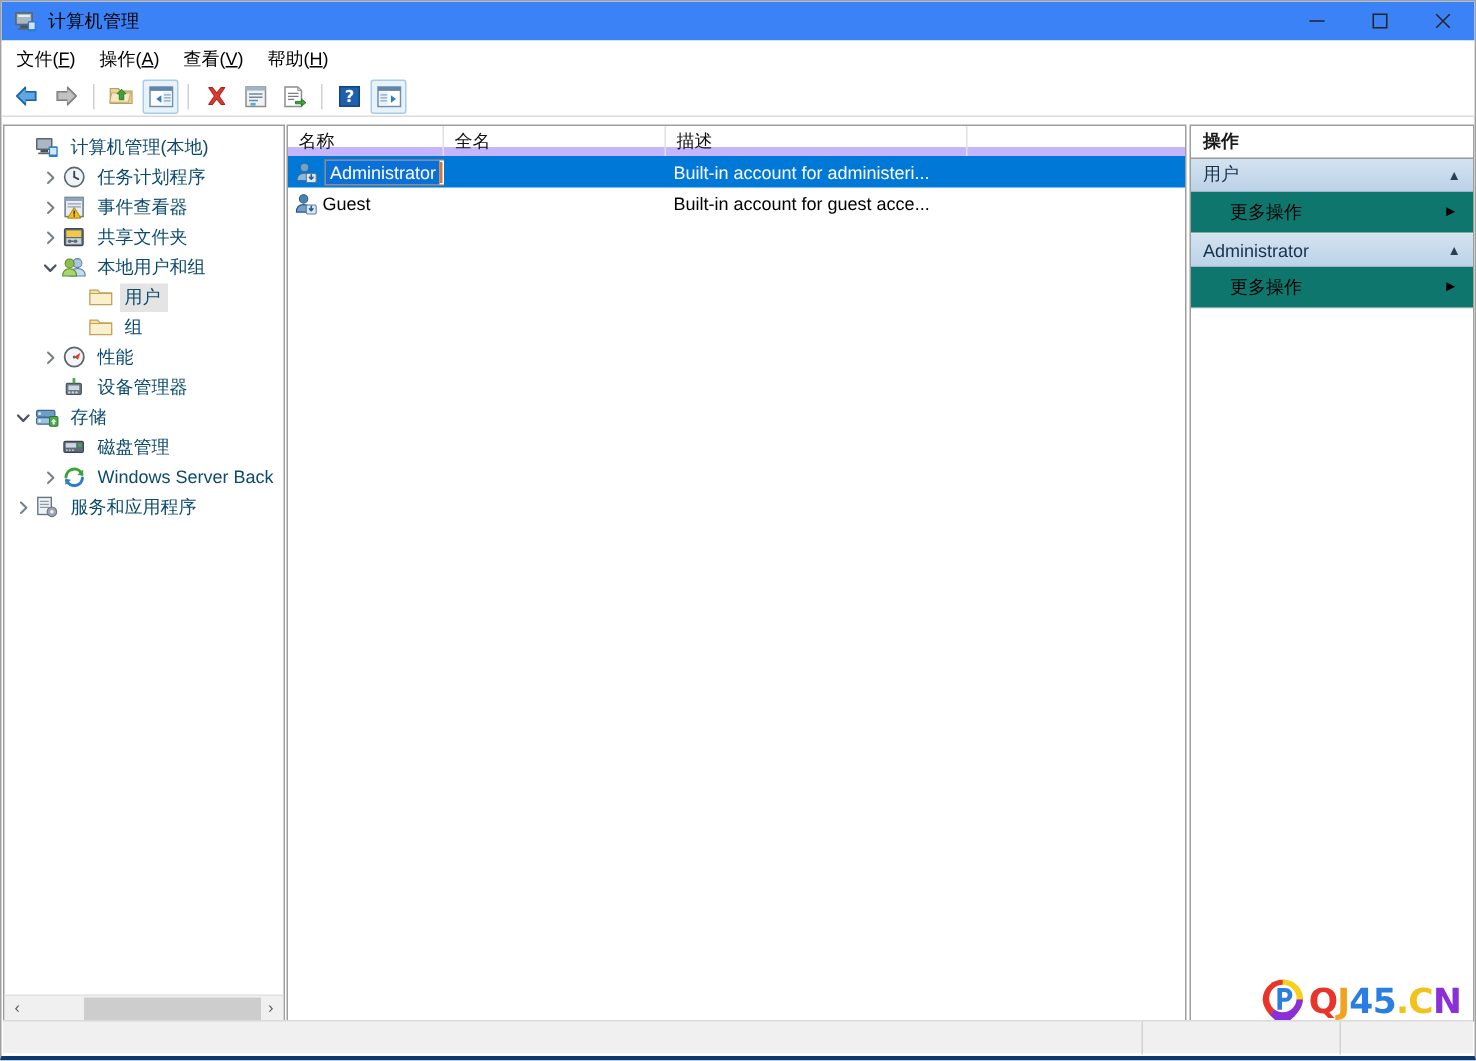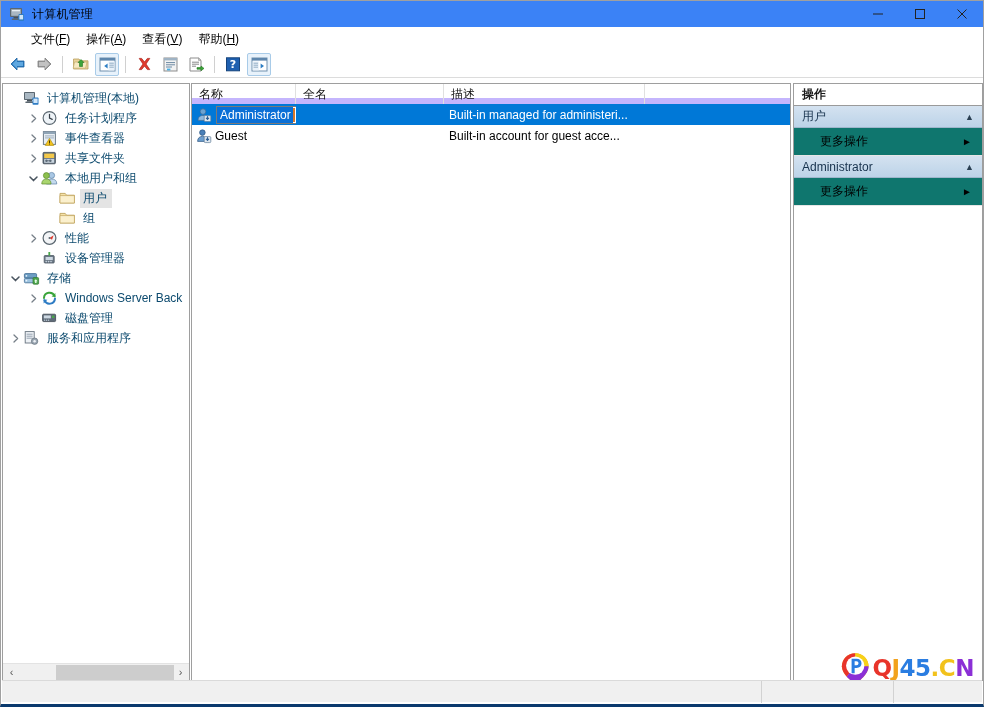--- a/index.html
+++ b/index.html
@@ -45,21 +45,21 @@
     color: #222;
   }
   .win-btn svg { display: block; }
 
   
   .menubar {
     position: absolute; left: 0; top: 26px;
     width: 982px; height: 24px;
     background: #ffffff;
     display: flex; align-items: center;
-    padding-left: 24px;
+    padding-left: 4px;
   }
   .menu-item {
     font-size: 12px; color: #000;
     padding: 2px 10px 2px 6px;
     white-space: nowrap;
   }
   .menu-item u { text-decoration: underline; }
 
   
   .toolbar {
@@ -527,49 +527,49 @@
             <rect x="1.4" y="8.4" width="12.2" height="4.4" rx="1" fill="#9dc3e0" stroke="#3d6a92" stroke-width=".8"></rect>
             <circle cx="3.4" cy="5.8" r=".9" fill="#e8f3fb"></circle>
             <circle cx="3.4" cy="10.6" r=".9" fill="#e8f3fb"></circle>
             <rect x="10" y="7.6" width="5.6" height="6.6" rx=".8" fill="#4fa84f" stroke="#2f742f" stroke-width=".7"></rect>
             <path d="M12.8 9.2 L14.6 11.2 H13.5 V13 H12.1 V11.2 H11 Z" fill="#eaffea"></path>
           </svg>
         </div>
         <div class="tr-label">存储</div>
       </div>
 
-      <div class="tree-row" style="padding-left:22px">
-        <div class="chev">
-          <svg width="9" height="9" viewBox="0 0 9 9">
-              <path d="M3 1 L6.6 4.5 L3 8" fill="none" stroke="#767f88" stroke-width="1.3" stroke-linecap="round" stroke-linejoin="round"></path>
-            </svg>
-        </div>
-        <div class="tr-ico">
-          <svg width="17" height="16" viewBox="0 0 17 16">
-            <path d="M3 8 A5.5 5.5 0 0 1 13.6 6.2" fill="none" stroke="#3aa43a" stroke-width="2" stroke-linecap="round"></path>
-            <path d="M14.4 3 L14.4 7 L10.6 6.6 Z" fill="#3aa43a"></path>
-            <path d="M14 8.6 A5.5 5.5 0 0 1 3.4 10.2" fill="none" stroke="#2e7cc4" stroke-width="2" stroke-linecap="round"></path>
-            <path d="M2.6 13.4 L2.6 9.4 L6.4 9.8 Z" fill="#2e7cc4"></path>
-          </svg>
-        </div>
-        <div class="tr-label">Windows Server Back</div>
-      </div>
-
       <div class="tree-row" style="padding-left:38px">
         <div class="tr-ico">
           <svg width="17" height="16" viewBox="0 0 17 16">
             <rect x="1.6" y="4.2" width="13" height="7.4" rx="1" fill="#5e6b78" stroke="#3c454f" stroke-width=".8"></rect>
             <rect x="2.8" y="5.4" width="7" height="3" fill="#cdd8e2"></rect>
             <rect x="11" y="5.6" width="2.4" height="2.4" fill="#4aa84a"></rect>
             <circle cx="3.6" cy="10.2" r=".7" fill="#b9c5d0"></circle>
             <circle cx="5.6" cy="10.2" r=".7" fill="#b9c5d0"></circle>
             <circle cx="7.6" cy="10.2" r=".7" fill="#b9c5d0"></circle>
           </svg>
         </div>
         <div class="tr-label">磁盘管理</div>
+      </div>
+
+      <div class="tree-row" style="padding-left:22px">
+        <div class="chev">
+          <svg width="9" height="9" viewBox="0 0 9 9">
+              <path d="M3 1 L6.6 4.5 L3 8" fill="none" stroke="#767f88" stroke-width="1.3" stroke-linecap="round" stroke-linejoin="round"></path>
+            </svg>
+        </div>
+        <div class="tr-ico">
+          <svg width="17" height="16" viewBox="0 0 17 16">
+            <path d="M3 8 A5.5 5.5 0 0 1 13.6 6.2" fill="none" stroke="#3aa43a" stroke-width="2" stroke-linecap="round"></path>
+            <path d="M14.4 3 L14.4 7 L10.6 6.6 Z" fill="#3aa43a"></path>
+            <path d="M14 8.6 A5.5 5.5 0 0 1 3.4 10.2" fill="none" stroke="#2e7cc4" stroke-width="2" stroke-linecap="round"></path>
+            <path d="M2.6 13.4 L2.6 9.4 L6.4 9.8 Z" fill="#2e7cc4"></path>
+          </svg>
+        </div>
+        <div class="tr-label">Windows Server Back</div>
       </div>
 
       <div class="tree-row" style="padding-left:4px">
         <div class="chev">
           <svg width="9" height="9" viewBox="0 0 9 9">
               <path d="M3 1 L6.6 4.5 L3 8" fill="none" stroke="#767f88" stroke-width="1.3" stroke-linecap="round" stroke-linejoin="round"></path>
             </svg>
         </div>
         <div class="tr-ico">
           <svg width="17" height="16" viewBox="0 0 17 16">
@@ -615,21 +615,21 @@
           </div>
           <span class="rename-box">
             <span class="rename-sel">Administrator</span>
             <span class="rename-caret"></span>
           </span>
         </div>
         <div class="lv-cell" style="width:148px">
             <span></span>
           </div>
         <div class="lv-cell" style="width:260px;padding-left:5px">
-            <span>Built-in managed for administeri...</span>
+            <span>Built-in account for administeri...</span>
           </div>
       </div>
 
 
       <div class="lv-row">
         <div class="lv-cell" style="width:104px">
           <div class="lv-ico">
             <svg width="16" height="16" viewBox="0 0 16 16">
               <circle cx="6.4" cy="4.6" r="2.8" fill="#4a80b8" stroke="#2d5580" stroke-width=".7"></circle>
               <path d="M1.6 13.4 C1.6 9.8 3.8 8.4 6.4 8.4 C9 8.4 11.2 9.8 11.2 13.4 Z" fill="#6d9fd0" stroke="#2d5580" stroke-width=".7"></path>

